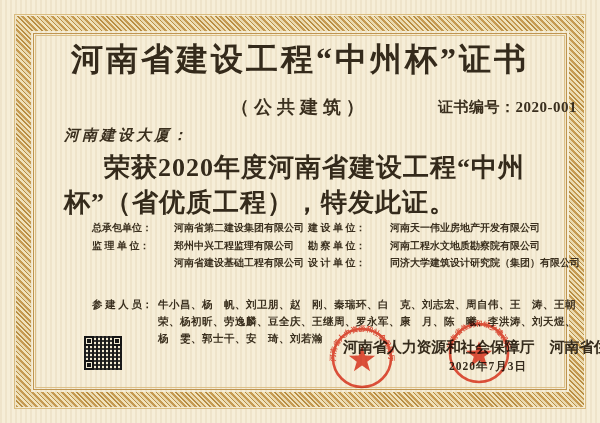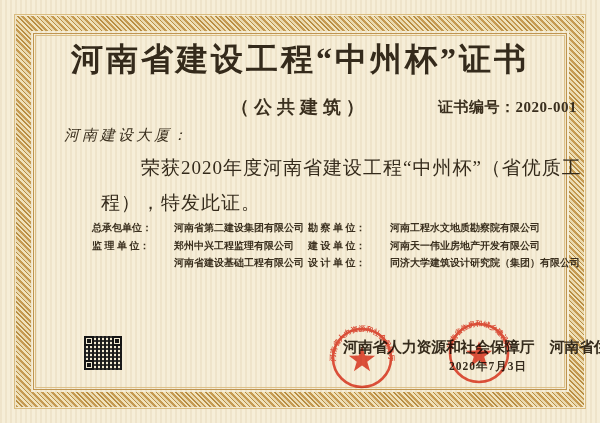--- a/index.html
+++ b/index.html
@@ -29,26 +29,26 @@
     font-size:32px;font-weight:bold;letter-spacing:3px;color:#342a1b;
   }
   .subrow{position:absolute;top:95px;left:0;right:0;height:20px;}
   .subtitle{
     position:absolute;left:0;right:0;text-align:center;
     font-size:18px;font-weight:bold;letter-spacing:5px;color:#3a2f1e;
   }
   .certno{position:absolute;left:438px;top:3px;font-size:15px;font-weight:bold;letter-spacing:0.5px;color:#3a2f1e;}
   .recipient{
     position:absolute;left:64px;top:126px;
-    font-size:15px;font-weight:normal;font-style:italic;letter-spacing:3px;color:#3a2f1e;
+    font-size:15px;font-weight:bold;font-style:italic;letter-spacing:3px;color:#3a2f1e;
   }
   .body-text{
     position:absolute;left:64px;top:150px;width:484px;
-    font-size:19px;font-weight:normal;line-height:35px;
-    text-indent:40px;letter-spacing:1px;color:#342a1b;margin-left:37px;
+    font-size:26px;font-weight:bold;line-height:35px;
+    text-indent:40px;letter-spacing:1px;color:#342a1b;
   }
   .units{position:absolute;top:219px;font-size:10px;font-weight:bold;color:#3a2f1e;}
   .units .urow{line-height:17.5px;white-space:nowrap;}
   .ulabel{display:inline-block;width:82px;white-space:pre;}
   .units-left{left:92px;}
   .units-right{left:308px;}
   .personnel{
     position:absolute;left:92px;top:296px;display:flex;
     font-size:10.5px;font-weight:bold;color:#3a2f1e;
   }
@@ -104,30 +104,34 @@
     <div class="urow">
       <span class="ulabel">监 理 单 位：</span><span class="uvalue">郑州中兴工程监理有限公司</span>
     </div>
     <div class="urow">
       <span class="ulabel"></span><span class="uvalue">河南省建设基础工程有限公司</span>
     </div>
   </div>
 
   <div class="units units-right">
     <div class="urow">
-      <span class="ulabel">勘 察 单 位：</span><span class="uvalue">河南工程水文地质勘察院有限公司</span>
+      <span class="ulabel">建 设 单 位：</span><span class="uvalue">河南天一伟业房地产开发有限公司</span>
     </div>
     <div class="urow">
-      <span class="ulabel">建 设 单 位：</span><span class="uvalue">河南天一伟业房地产开发有限公司</span>
+      <span class="ulabel">勘 察 单 位：</span><span class="uvalue">河南工程水文地质勘察院有限公司</span>
     </div>
     <div class="urow">
       <span class="ulabel">设 计 单 位：</span><span class="uvalue">同济大学建筑设计研究院（集团）有限公司</span>
     </div>
   </div>
 
+  <div class="personnel">
+    <span class="plabel">参 建 人 员：</span>
+    <span class="names">牛小昌、杨　帆、刘卫朋、赵　刚、秦瑞环、白　克、刘志宏、周自伟、王　涛、王朝荣、杨初昕、劳逸麟、豆全庆、王继周、罗永军、康　月、陈　曦、李洪涛、刘天煜、杨　雯、郭士干、安　琦、刘若瀚</span>
+  </div>
 
   <div class="qr">
     <div class="f f1"></div>
     <div class="f f2"></div>
     <div class="f f3"></div>
   </div>
 
   <div class="issuers">
     <span>河南省人力资源和社会保障厅</span>
     <span>河南省住房和城乡建设厅</span>

